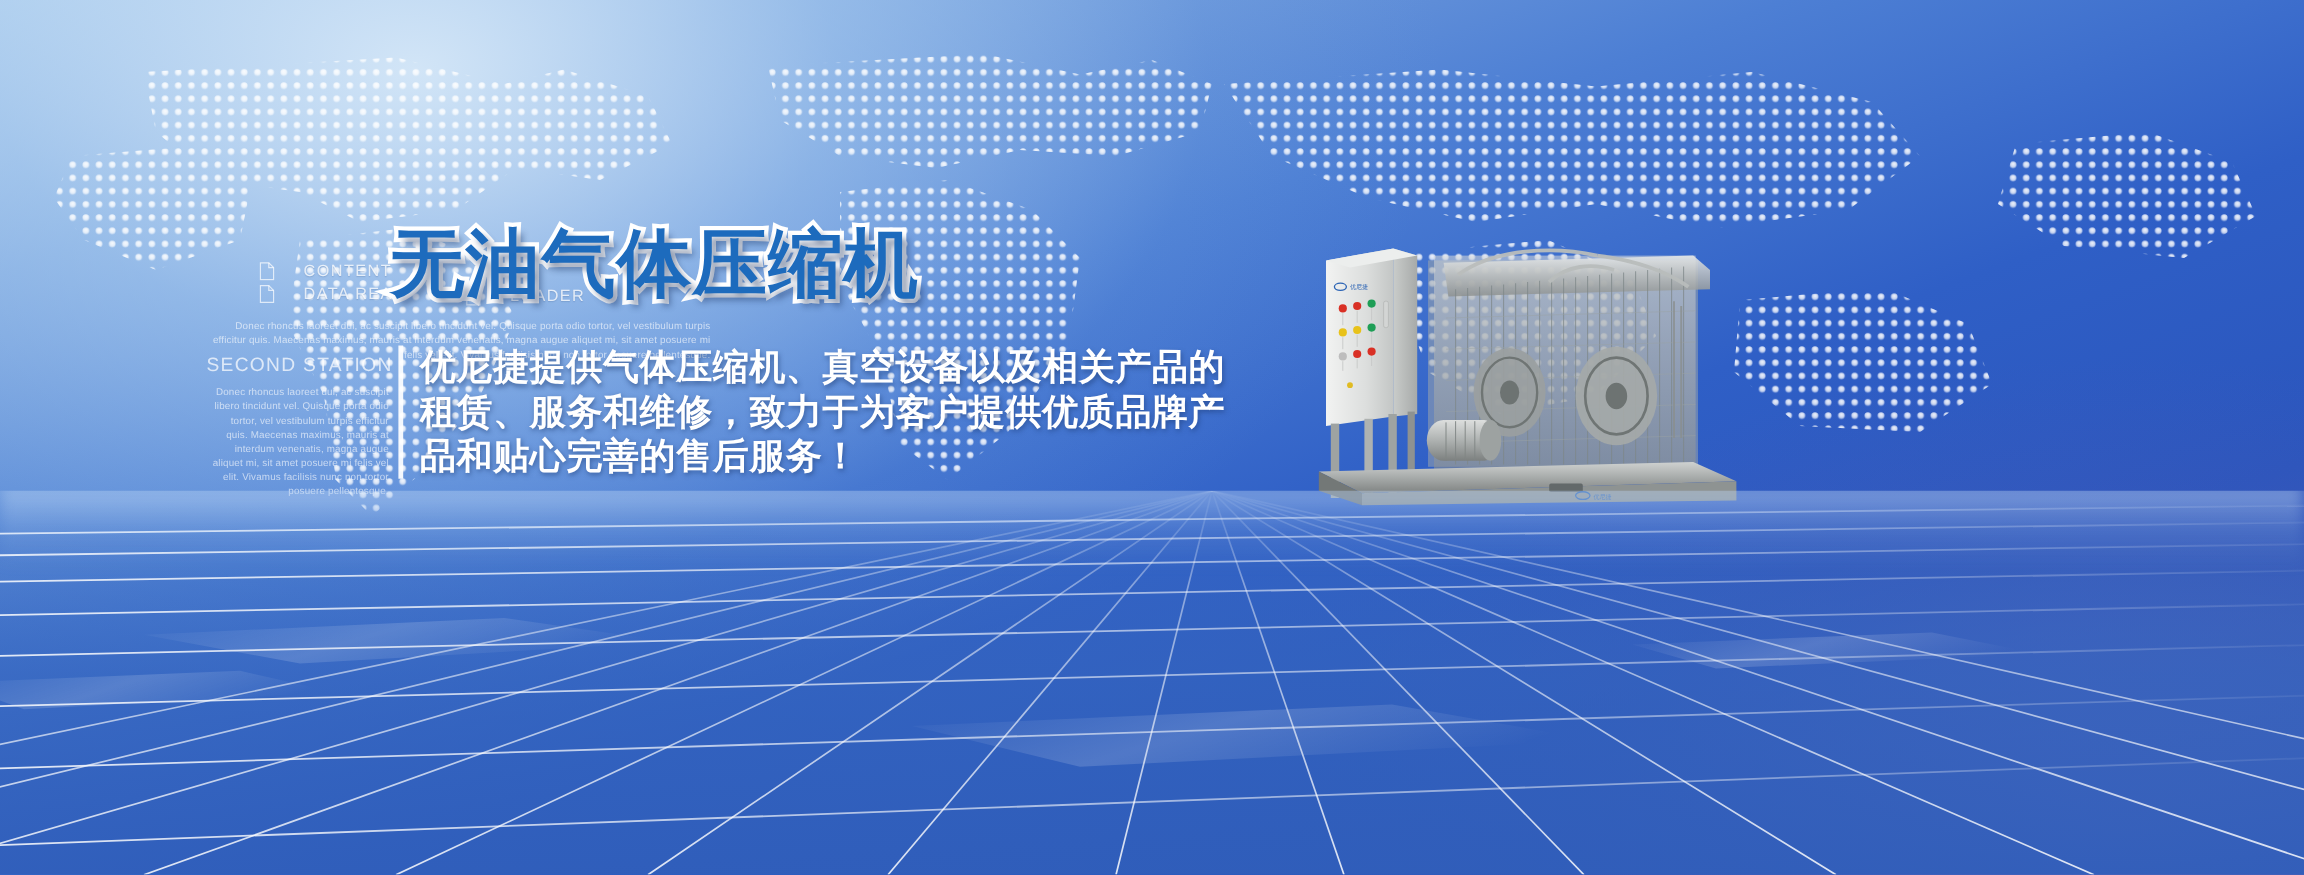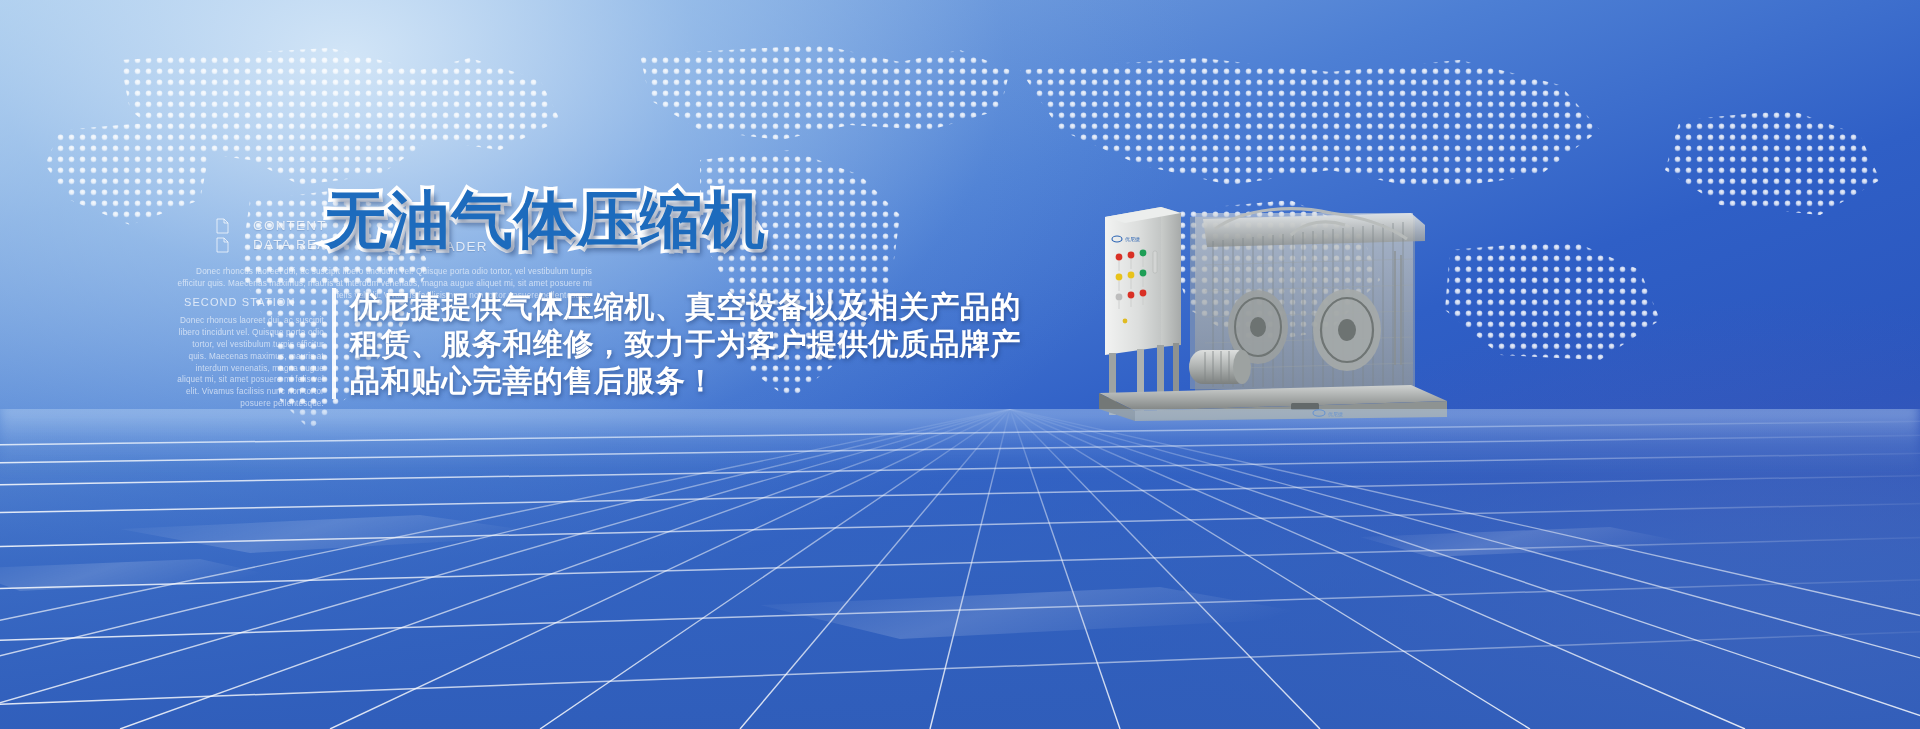--- a/index.html
+++ b/index.html
@@ -54,24 +54,23 @@
     text-shadow:0 1px 1px rgba(60,90,140,.25);
     white-space:nowrap;
   }
   .faint-para {
     font-size:8.2px; line-height:1.45;
     color:rgba(255,255,255,.62);
     letter-spacing:.15px;
     text-align:right;
   }
   .faint-head {
-    font-size:11px; letter-spacing:1.1px;
+    font-size:16px; letter-spacing:1.1px;
     color:rgba(255,255,255,.72);
     margin-bottom:7px;
-    margin-left:12px;
   }
 
   #faint-col-a { left:172px; top:218px; width:440px; }
   #faint-row-content { position:absolute; left:0; top:0; }
   #faint-row-dataread { position:absolute; left:0; top:19px; }
   #faint-row-loader   { position:absolute; left:172px; top:21px; }
   #faint-para-top     { position:absolute; left:0; top:48px; width:420px; }
 
   #faint-col-b { left:172px; top:296px; width:160px; }
   #faint-para-bottom { width:152px; }

